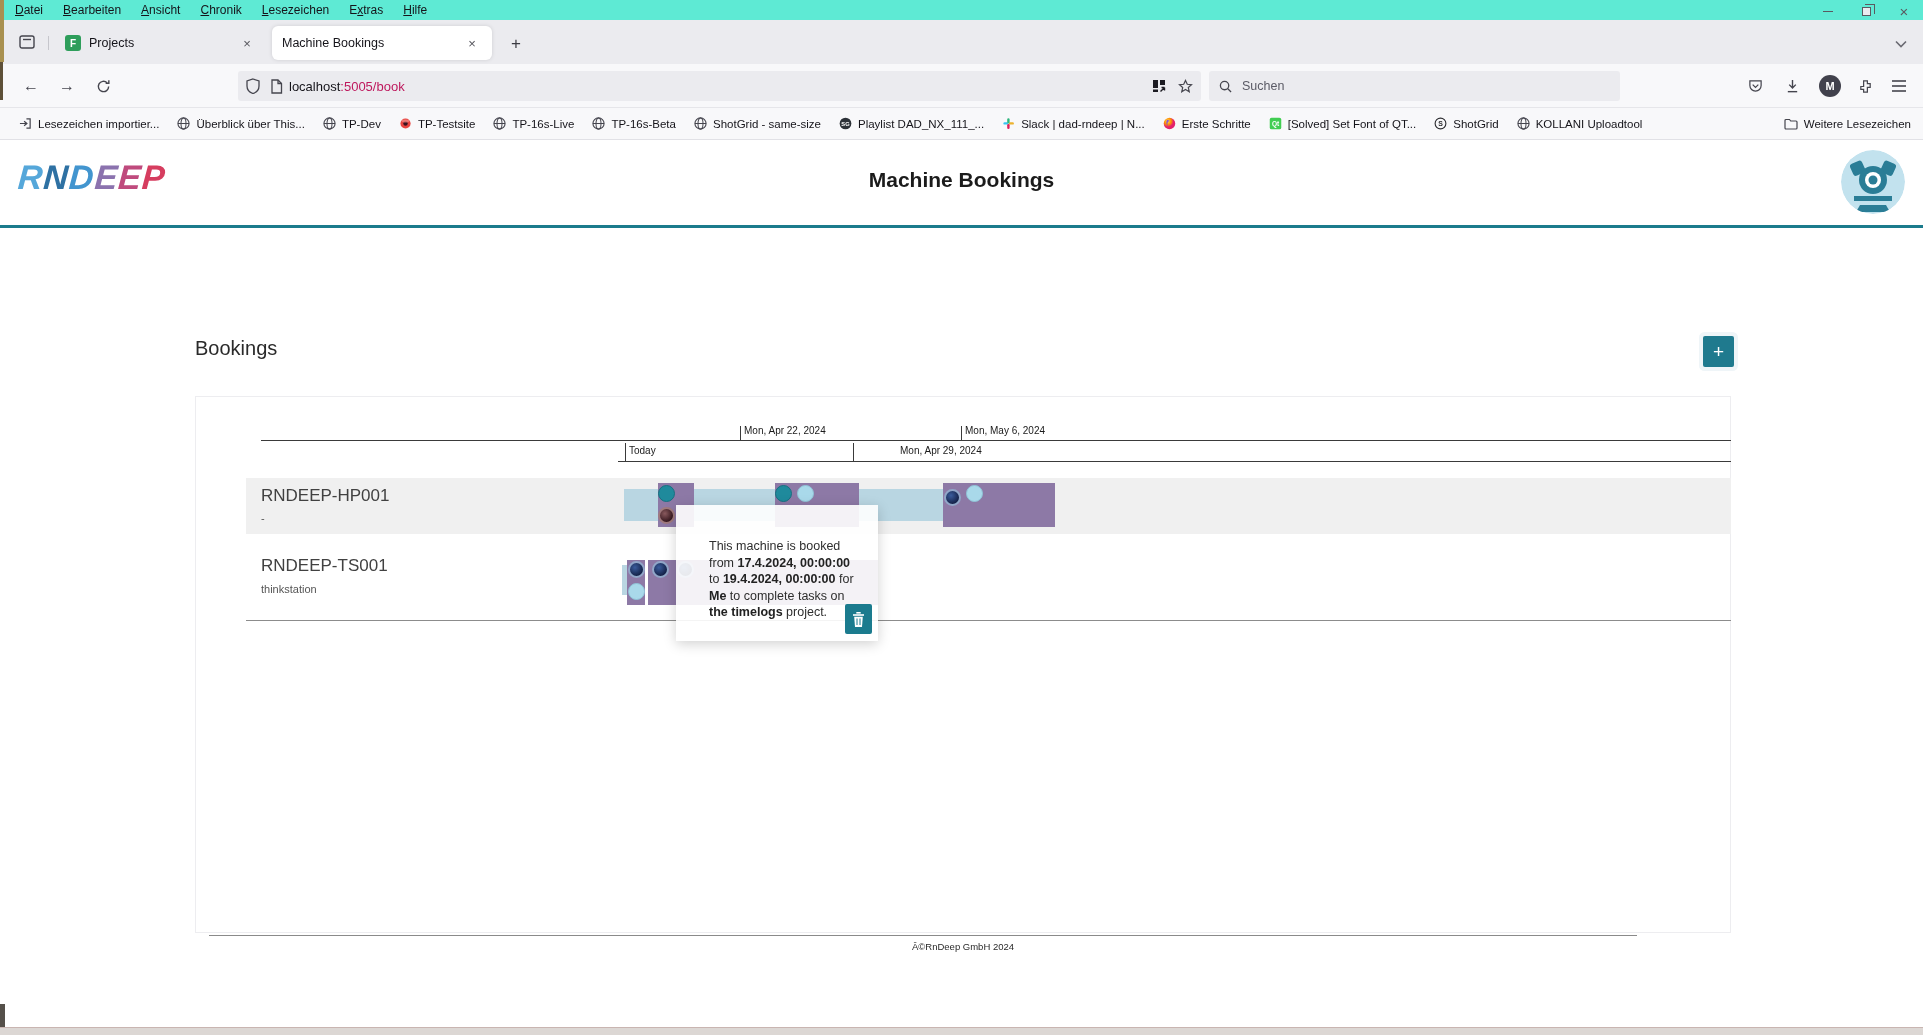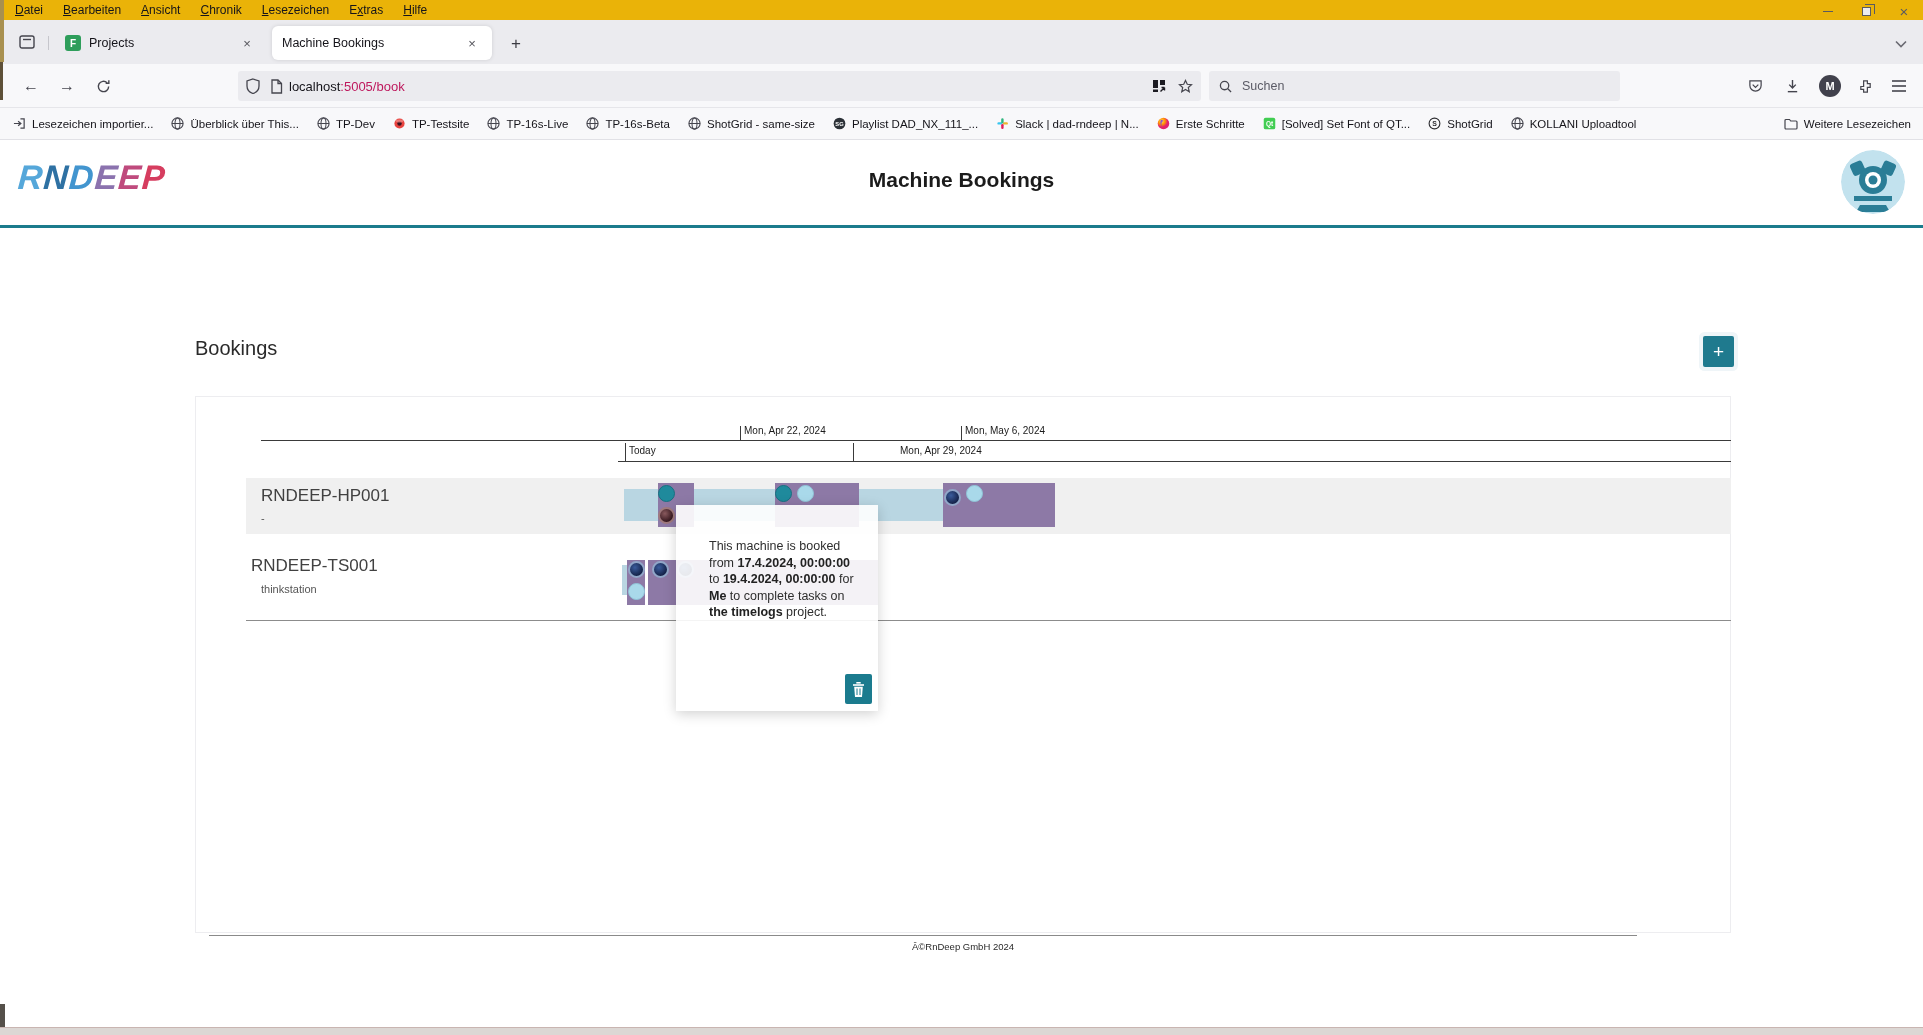--- a/index.html
+++ b/index.html
@@ -1,21 +1,21 @@
 <!DOCTYPE html>
 <html><head>
 <meta charset="utf-8">
 <style>
   html,body{margin:0;padding:0;overflow:hidden;background:#fff;}
   *{box-sizing:border-box;}
   body{font-family:"Liberation Sans","DejaVu Sans",sans-serif;}
   #screen{position:relative;width:1923px;height:1035px;background:#fff;overflow:hidden;}
 
   
-  #titlebar{position:absolute;left:0;top:0;width:1923px;height:20px;background:#eab308;}
+  #titlebar{position:absolute;left:0;top:0;width:1923px;height:20px;background:#5eead4;}
   #menubar{position:absolute;left:6px;top:0;height:20px;display:flex;align-items:center;gap:2px;}
   .menu-item{font-size:12px;color:#15141a;padding:2px 9px;cursor:default;}
   .menu-item .accel{text-decoration:underline;}
   #win-controls{position:absolute;right:0;top:0;height:22px;display:flex;}
   .win-btn{width:38px;height:22px;display:flex;align-items:center;justify-content:center;color:#5a5a60;}
   .restore-glyph{width:9px;height:9px;border:1px solid #5a5a60;position:relative;background:#ebebef;}
   .restore-glyph:before{content:"";position:absolute;left:2px;top:-4px;width:9px;height:9px;border:1px solid #5a5a60;border-left:none;border-bottom:none;}
   .min-glyph{width:10px;height:1px;background:#5a5a60;}
 
   #tabbar{position:absolute;left:0;top:20px;width:1923px;height:44px;background:#ebebef;}
@@ -31,21 +31,21 @@
 
   #navbar{position:absolute;left:0;top:64px;width:1923px;height:44px;background:#f8f8fa;border-bottom:1px solid #e6e6ea;}
   .nav-icon{position:absolute;top:8px;width:30px;height:28px;display:flex;align-items:center;justify-content:center;color:#45454e;font-size:16px;border-radius:4px;}
   #urlbar{position:absolute;left:238px;top:7px;width:963px;height:30px;background:#ebebef;border-radius:3px;display:flex;align-items:center;padding:0 8px;}
   #urlbar .url-text{font-size:13px;color:#15141a;margin-left:6px;flex:1;}
   #urlbar .url-rest{color:#be185d;}
   #searchbar{position:absolute;left:1209px;top:7px;width:411px;height:30px;background:#ebebef;border-radius:3px;display:flex;align-items:center;padding:0 10px;}
   #searchbar input{border:none;background:transparent;outline:none;font-size:12.5px;color:#15141a;margin-left:8px;width:340px;font-family:inherit;}
   #searchbar input::placeholder{color:#5b5b66;}
 
-  #bookmarksbar{position:absolute;left:0;top:108px;width:1923px;height:32px;background:#f8f8fa;border-bottom:1px solid #e1e1e6;display:flex;align-items:center;padding:0 6px;}
+  #bookmarksbar{position:absolute;left:0;top:108px;width:1923px;height:32px;background:#f8f8fa;border-bottom:1px solid #e1e1e6;display:flex;align-items:center;padding:0 12px;}
   .bm-item{display:flex;align-items:center;gap:6px;font-size:11.5px;color:#15141a;padding:4px 7px;border-radius:3px;white-space:nowrap;}
   #bm-more{position:absolute;right:12px;top:0;height:32px;display:flex;align-items:center;gap:6px;font-size:11.5px;color:#15141a;}
 
   
   #page{position:absolute;left:0;top:140px;width:1923px;height:895px;background:#fff;}
   #app-header{position:absolute;left:0;top:0;width:1923px;height:85px;background:#fff;}
   #logo{position:absolute;left:18px;top:18px;font-style:italic;font-weight:800;font-size:34px;letter-spacing:1px;transform:skewX(-4deg);}
   #app-title{position:absolute;left:0;top:28px;width:1923px;text-align:center;font-size:21px;font-weight:700;color:#1b1b1b;}
   #avatar{position:absolute;left:1841px;top:10px;width:64px;height:64px;border-radius:50%;overflow:hidden;}
   #teal-line{position:absolute;left:0;top:85px;width:1923px;height:3px;background:#1b7b8c;}
@@ -383,21 +383,21 @@
         <div class="gtick" style="left: 625px; top: 303px; height: 18px;"></div>
         <div class="gtick-label" style="left: 629px; top: 305px;">Today</div>
         <div class="gtick" style="left: 853px; top: 303px; height: 18px;"></div>
         <div class="gtick-label" style="left: 857px; top: 305px; padding-left: 43px;">Mon, Apr 29, 2024</div>
       </div>
 
     <div id="gantt">
         <div class="row-stripe" style="left: 246px; top: 338px; width: 1485px; height: 56px; background: rgb(240, 240, 240);"></div>
         <div class="machine-name" style="left: 261px; top: 346px;">RNDEEP-HP001</div>
         <div class="machine-sub" style="left: 261px; top: 372px;">-</div>
-        <div class="machine-name" style="left: 251px; top: 416px;">RNDEEP-TS001</div>
+        <div class="machine-name" style="left: 261px; top: 416px;">RNDEEP-TS001</div>
         <div class="machine-sub" style="left: 261px; top: 443px;">thinkstation</div>
         <div class="seg" style="left: 624px; top: 349px; width: 34px; height: 32px; background: rgb(185, 214, 226);"></div>
         <div class="seg" style="left: 658px; top: 343px; width: 36px; height: 44px; background: rgb(141, 121, 166);"></div>
         <div class="seg" style="left: 694px; top: 349px; width: 81px; height: 32px; background: rgb(185, 214, 226);"></div>
         <div class="seg" style="left: 775px; top: 343px; width: 84px; height: 44px; background: rgb(141, 121, 166);"></div>
         <div class="seg" style="left: 859px; top: 349px; width: 84px; height: 32px; background: rgb(185, 214, 226);"></div>
         <div class="seg" style="left: 943px; top: 343px; width: 112px; height: 44px; background: rgb(141, 121, 166);"></div>
         <div class="seg" style="left: 622px; top: 425px; width: 5px; height: 30px; background: rgb(185, 214, 226);"></div>
         <div class="seg" style="left: 627px; top: 420px; width: 18px; height: 45px; background: rgb(141, 121, 166);"></div>
         <div class="seg" style="left: 648px; top: 420px; width: 230px; height: 45px; background: rgb(141, 121, 166);"></div>
@@ -407,21 +407,21 @@
         <div class="mk mk-lightblue" style="left: 797px; top: 345px;"></div>
         <div class="mk mk-navy" style="left: 944px; top: 349px;"></div>
         <div class="mk mk-lightblue" style="left: 966px; top: 345px;"></div>
         <div class="mk mk-navy" style="left: 628px; top: 421px;"></div>
         <div class="mk mk-navy" style="left: 652px; top: 421px;"></div>
         <div class="mk mk-lightblue" style="left: 628px; top: 443px;"></div>
         <div class="mk mk-navy" style="left: 677px; top: 421px;"></div>
       </div>
     <div class="gline" style="left:246px;top:480px;width:1485px;background:#8c8c8c;"></div>
 
-    <div id="tooltip" style="left:676px;top:365px;width:202px;height:206px;">
+    <div id="tooltip" style="left:676px;top:365px;width:202px;height:136px;">
       <div id="tooltip-text"><span>This machine is booked from </span><b>17.4.2024, 00:00:00</b><span> to </span><b>19.4.2024, 00:00:00</b><span> for </span><b>Me</b><span> to complete tasks on </span><b>the timelogs</b><span> project.</span></div>
       <div id="tooltip-delete">
         <svg width="13" height="15" viewBox="0 0 13 15">
             <rect x="1" y="2.2" width="11" height="1.6" fill="#fff"></rect>
             <rect x="4.3" y="0" width="4.4" height="1.6" fill="#fff"></rect>
             <path d="M2.2 4.8 h8.6 l-0.8 10.2 h-7 Z" fill="#fff"></path>
             <line x1="5" y1="6.5" x2="5" y2="13" stroke="#1b7b8e" stroke-width="1"></line>
             <line x1="8" y1="6.5" x2="8" y2="13" stroke="#1b7b8e" stroke-width="1"></line>
           </svg>
       </div>

